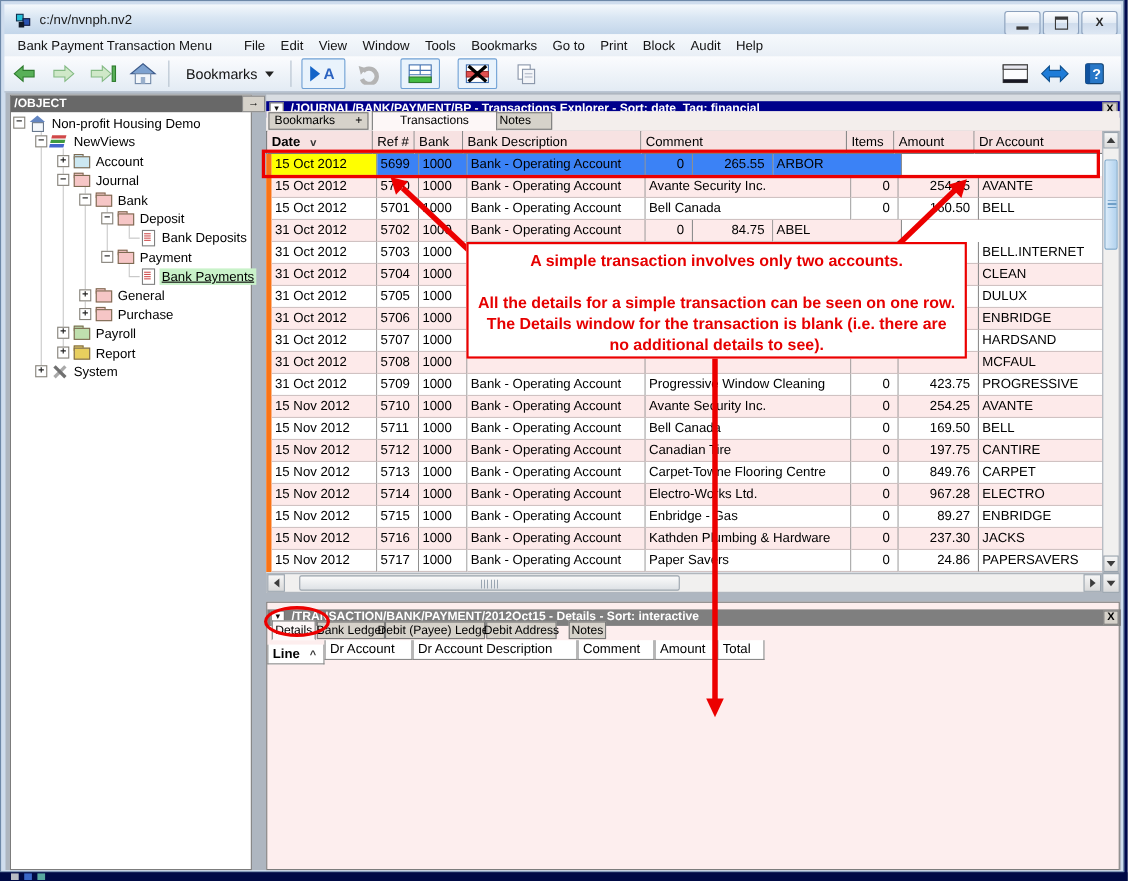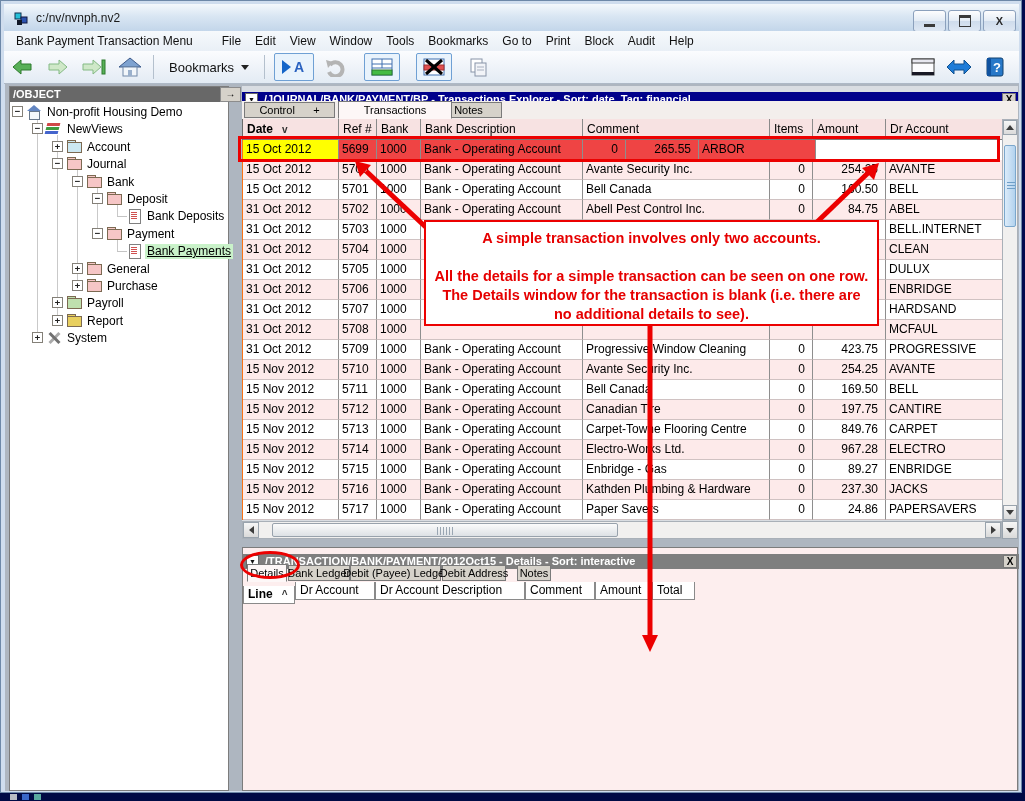--- a/index.html
+++ b/index.html
@@ -56,24 +56,24 @@
   .tab{position:absolute;height:16px;border:1px solid #7a7a7a;background:#d6d2ca;font-size:11px;color:#000;display:flex;align-items:center;justify-content:center;box-sizing:border-box;white-space:pre;}
   .tab.active{background:#fdf7f7;height:18px;z-index:2;border-bottom:1px solid #fdf7f7;}
   
   #main-panel{top:85px;height:453px;background:#d9dde2;}
   #main-title{background:#00008b;}
   #main-tabsrow{position:absolute;left:0;top:15px;width:776px;height:18px;background:#f3eeec;border-bottom:1px solid #8a8a8a;}
   #main-header{position:absolute;left:0;top:33px;height:21px;display:flex;border-left:1px solid #6a6a6a;}
   .hcell{background:#f7e2e2;border-right:1px solid #8a8a8a;border-bottom:1px solid #7a7a7a;box-sizing:border-box;font-size:12px;line-height:20px;padding-left:4px;white-space:pre;overflow:hidden;}
   .hcell.b{font-weight:bold;}
   .sortind{font-size:10px;margin-left:9px;color:#333;}
-  #main-rows{position:absolute;left:0;top:54px;width:760px;height:380px;border-left:1px solid #f97316;background:#fff;}
+  #main-rows{position:absolute;left:0;top:54px;width:760px;height:380px;border-left:5px solid #f97316;background:#fff;}
   .trow{position:absolute;left:0;width:760px;height:20px;display:flex;}
   .trow.pink .tcell{background:#fdeaea;}
-  .trow.sel .tcell{background:#ef4444;}
+  .trow.sel .tcell{background:#3b82f6;}
   .tcell{border-right:1px solid #8e8e8e;border-bottom:1px solid #d0c2c2;box-sizing:border-box;font-size:12px;line-height:19px;padding:0 3px;white-space:nowrap;overflow:hidden;background:#fff;color:#000;}
   .tcell.num{text-align:right;padding-right:7px;}
   .tcell.ycell{background:#ffff00 !important;}
   
   .sbtn{position:absolute;background:linear-gradient(#f6f6f6,#dadada);border:1px solid #99a3ad;box-sizing:border-box;display:flex;align-items:center;justify-content:center;}
   .tri-u{width:0;height:0;border-left:4px solid transparent;border-right:4px solid transparent;border-bottom:5px solid #3c3c3c;}
   .tri-d{width:0;height:0;border-left:4px solid transparent;border-right:4px solid transparent;border-top:5px solid #3c3c3c;}
   .tri-l{width:0;height:0;border-top:4px solid transparent;border-bottom:4px solid transparent;border-right:5px solid #3c3c3c;}
   .tri-r{width:0;height:0;border-top:4px solid transparent;border-bottom:4px solid transparent;border-left:5px solid #3c3c3c;}
   #hscroll{position:absolute;left:0;top:435px;width:760px;height:18px;background:#f1f0ef;border:1px solid #a9b0b8;box-sizing:border-box;}
@@ -314,21 +314,21 @@
       </div>
   </div>
 
   <div id="main-panel" class="panel">
     <div id="main-title" class="ptitle">
       <span class="collapse-btn">▼</span>
       <span class="tt">/JOURNAL/BANK/PAYMENT/BP - Transactions Explorer - Sort: date  Tag: financial</span>
       <span class="close-btn">X</span>
     </div>
     <div id="main-tabsrow">
-        <div class="tab" style="left: 2px; width: 91px; top: 1px;">Control      +</div>
+        <div class="tab" style="left: 2px; width: 91px; top: 1px;">Bookmarks      +</div>
         <div class="tab active" style="left: 96px; width: 114px; top: 0px;">Transactions</div>
         <div class="tab" style="left: 193px; width: 67px; top: 1px;">Notes</div>
       </div>
     <div id="main-header">
         <div class="hcell b" style="width: 96px;"><span>Date</span><span class="sortind">v</span></div>
         <div class="hcell" style="width: 38px;"><span>Ref #</span></div>
         <div class="hcell" style="width: 44px;"><span>Bank</span></div>
         <div class="hcell" style="width: 162px;"><span>Bank Description</span></div>
         <div class="hcell" style="width: 187px;"><span>Comment</span></div>
         <div class="hcell" style="width: 43px;"><span>Items</span></div>
@@ -363,21 +363,20 @@
           <div class="tcell" style="width: 187px;">Bell Canada</div>
           <div class="tcell num" style="width: 43px;">0</div>
           <div class="tcell num" style="width: 73px;">160.50</div>
           <div class="tcell" style="width: 117px;">BELL</div>
         </div>
         <div class="trow pink" style="top: 60px;">
           <div class="tcell" style="width: 96px;">31 Oct 2012</div>
           <div class="tcell" style="width: 38px;">5702</div>
           <div class="tcell" style="width: 44px;">1000</div>
           <div class="tcell" style="width: 162px;">Bank - Operating Account</div>
-          <div class="tcell" style="width: 187px;">Abell Pest Control Inc.</div>
           <div class="tcell num" style="width: 43px;">0</div>
           <div class="tcell num" style="width: 73px;">84.75</div>
           <div class="tcell" style="width: 117px;">ABEL</div>
         </div>
         <div class="trow" style="top: 80px;">
           <div class="tcell" style="width: 96px;">31 Oct 2012</div>
           <div class="tcell" style="width: 38px;">5703</div>
           <div class="tcell" style="width: 44px;">1000</div>
           <div class="tcell" style="width: 162px;"></div>
           <div class="tcell" style="width: 187px;"></div>

